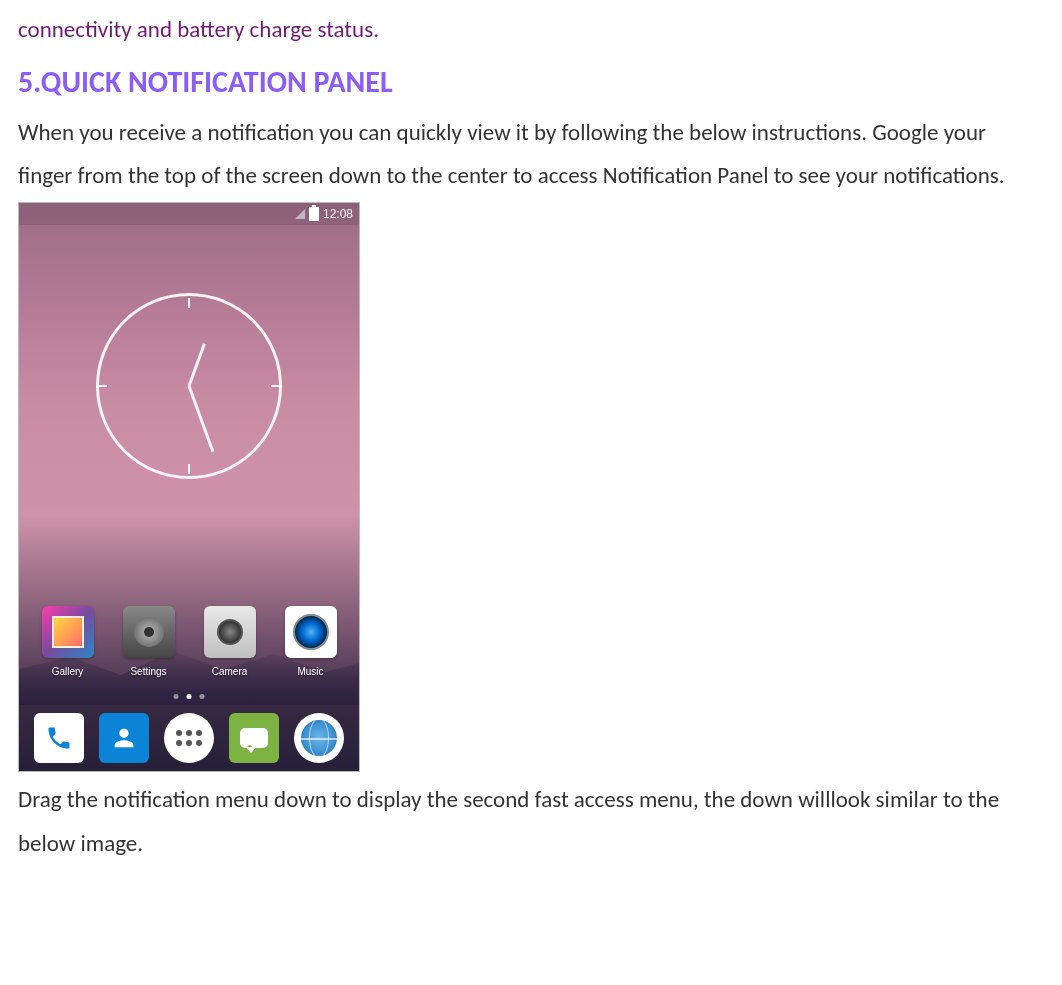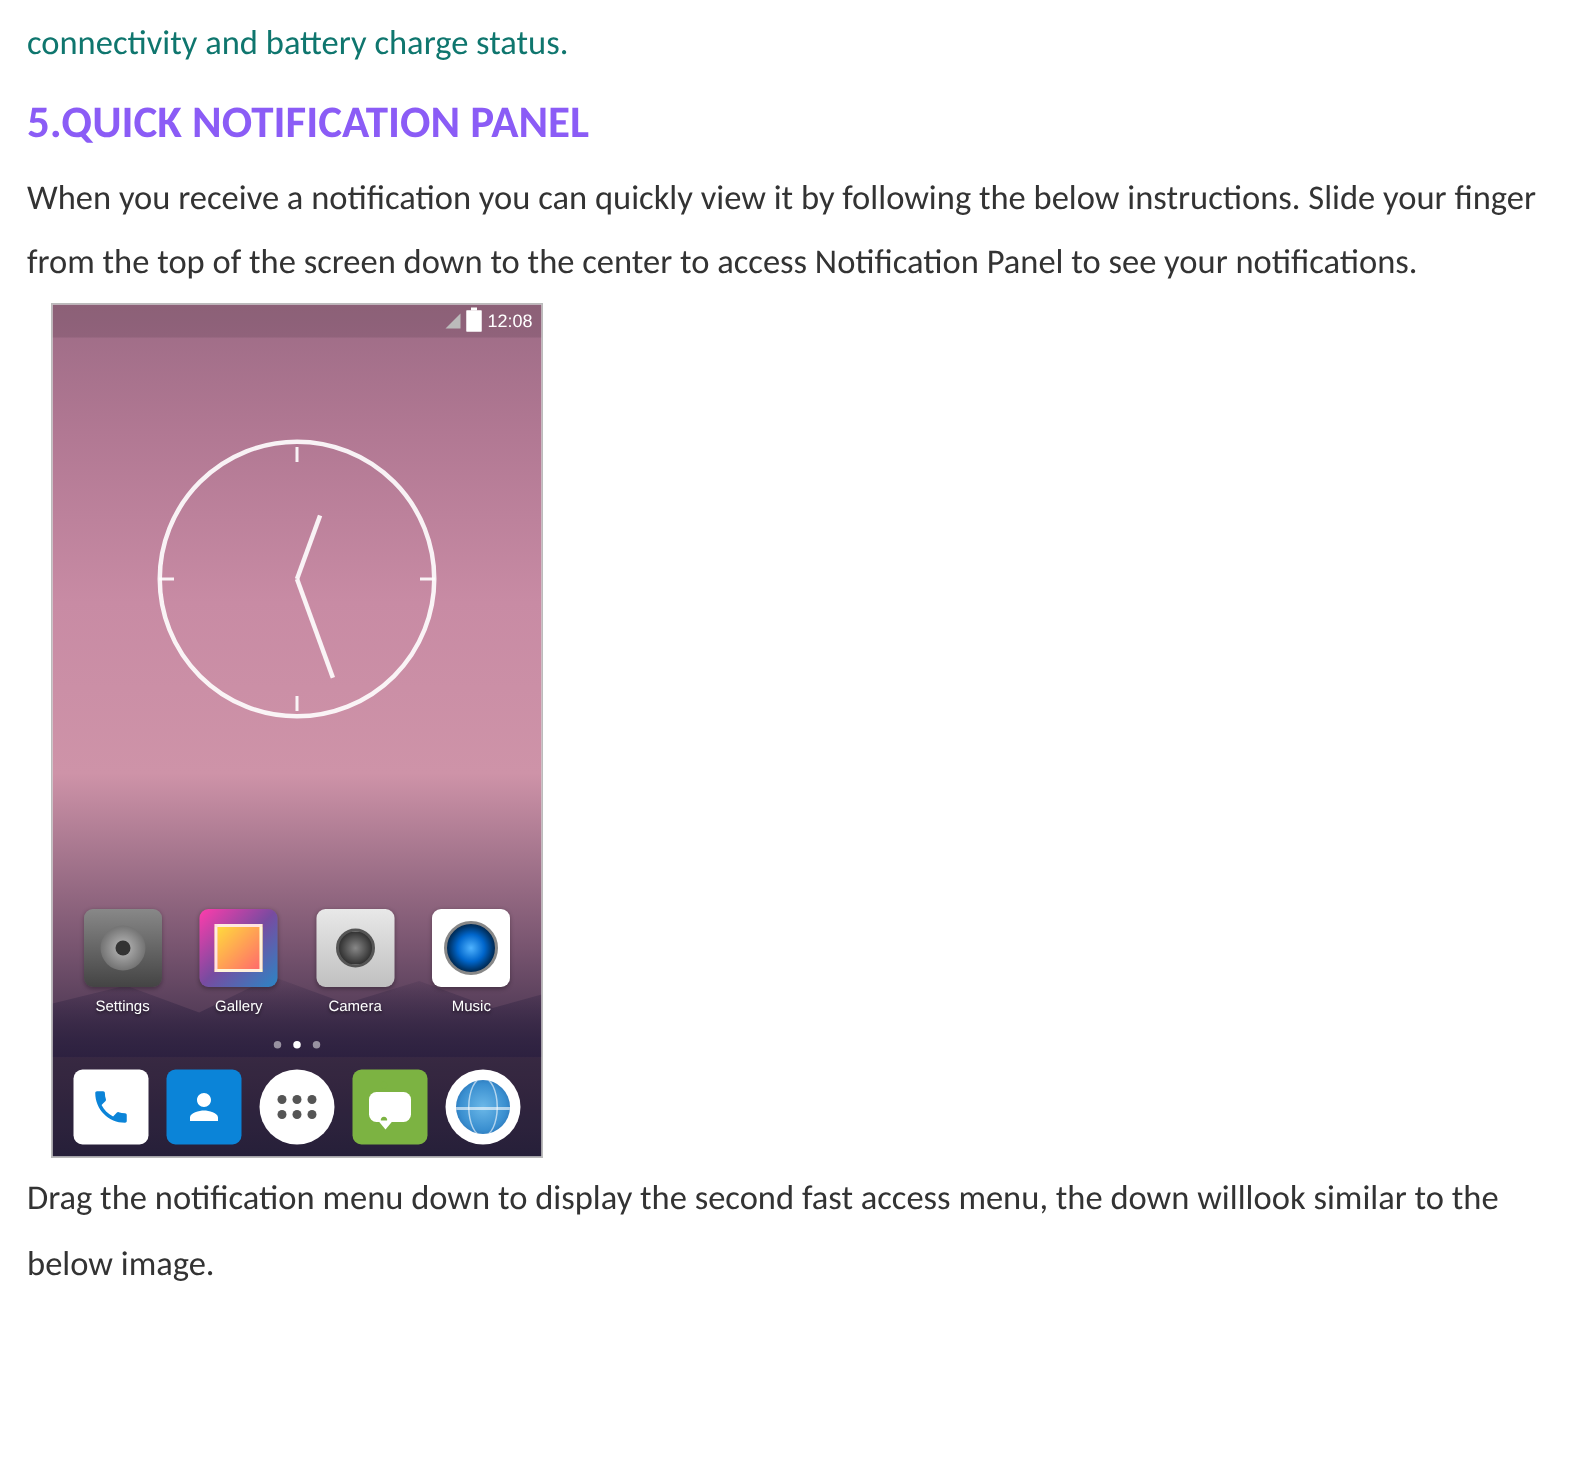--- a/index.html
+++ b/index.html
@@ -7,43 +7,44 @@
       color: #333;
       margin: 0;
       padding: 8px 18px;
       width: 1062px;
       box-sizing: border-box;
       line-height: 1.9;
       font-size: 23px;
     }
     .intro-line {
       font-size: 23px;
-      color: #0f766e;
+      color: #701a75;
       margin-bottom: 8px;
     }
     h2 {
       font-size: 30px;
       font-weight: bold;
       color: #8b5cf6;
       margin: 10px 0 10px 0;
       line-height: 1.3;
     }
     .para {
       font-size: 23px;
       color: #333;
       margin-bottom: 4px;
     }
     .phone {
       width: 326px;
       height: 568px;
       border: 1px solid #bbb;
       position: relative;
-      margin: 4px 0 6px 16px;
+      margin: 4px 0 6px 0;
       background: linear-gradient(180deg, #9c6b85 0%, #b17893 15%, #c88ba4 35%, #ce93a8 55%, #7a5671 75%, #3f2e4a 88%, #2b2340 100%);
       overflow: hidden;
+      padding-left: 14px;
     }
     .status-bar {
       position: absolute;
       top: 0; left: 0; right: 0;
       height: 22px;
       background: rgba(0,0,0,0.1);
       display: flex;
       justify-content: flex-end;
       align-items: center;
       padding: 0 6px;
@@ -350,21 +351,21 @@
       clip-path: polygon(0 100%, 0 40%, 15% 20%, 30% 50%, 45% 10%, 60% 40%, 75% 15%, 90% 45%, 100% 30%, 100% 100%);
     }
   </style>
 </head>
 <body>
 
 <div class="intro-line">connectivity and battery charge status.</div>
 
 <h2>5.QUICK NOTIFICATION PANEL</h2>
 
-<div class="para">When you receive a notification you can quickly view it by following the below instructions. Slide your finger from the top of the screen down to the center to access Notification Panel to see your notifications.</div>
+<div class="para">When you receive a notification you can quickly view it by following the below instructions. Google your finger from the top of the screen down to the center to access Notification Panel to see your notifications.</div>
 
 <div class="phone">
   <div class="status-bar">
     <div class="signal-icon"></div>
     <div class="battery-icon"></div>
     <span>12:08</span>
   </div>
 
 
   <div class="clock-circle">
@@ -373,28 +374,28 @@
     <div class="tick t6"></div>
     <div class="tick t9"></div>
     <div class="clock-hour"></div>
     <div class="clock-min"></div>
   </div>
 
   <div class="mountains"></div>
 
   <div class="app-row">
     <div class="app">
+      <div class="app-icon gallery-icon"></div>
+      <div class="app-label">Gallery</div>
+    </div>
+    <div class="app">
       <div class="app-icon settings-icon">
           <div class="gear"></div>
         </div>
       <div class="app-label">Settings</div>
-    </div>
-    <div class="app">
-      <div class="app-icon gallery-icon"></div>
-      <div class="app-label">Gallery</div>
     </div>
     <div class="app">
       <div class="app-icon camera-icon">
           <div class="lens"></div>
         </div>
       <div class="app-label">Camera</div>
     </div>
     <div class="app">
       <div class="app-icon music-icon">
           <div class="speaker"></div>

